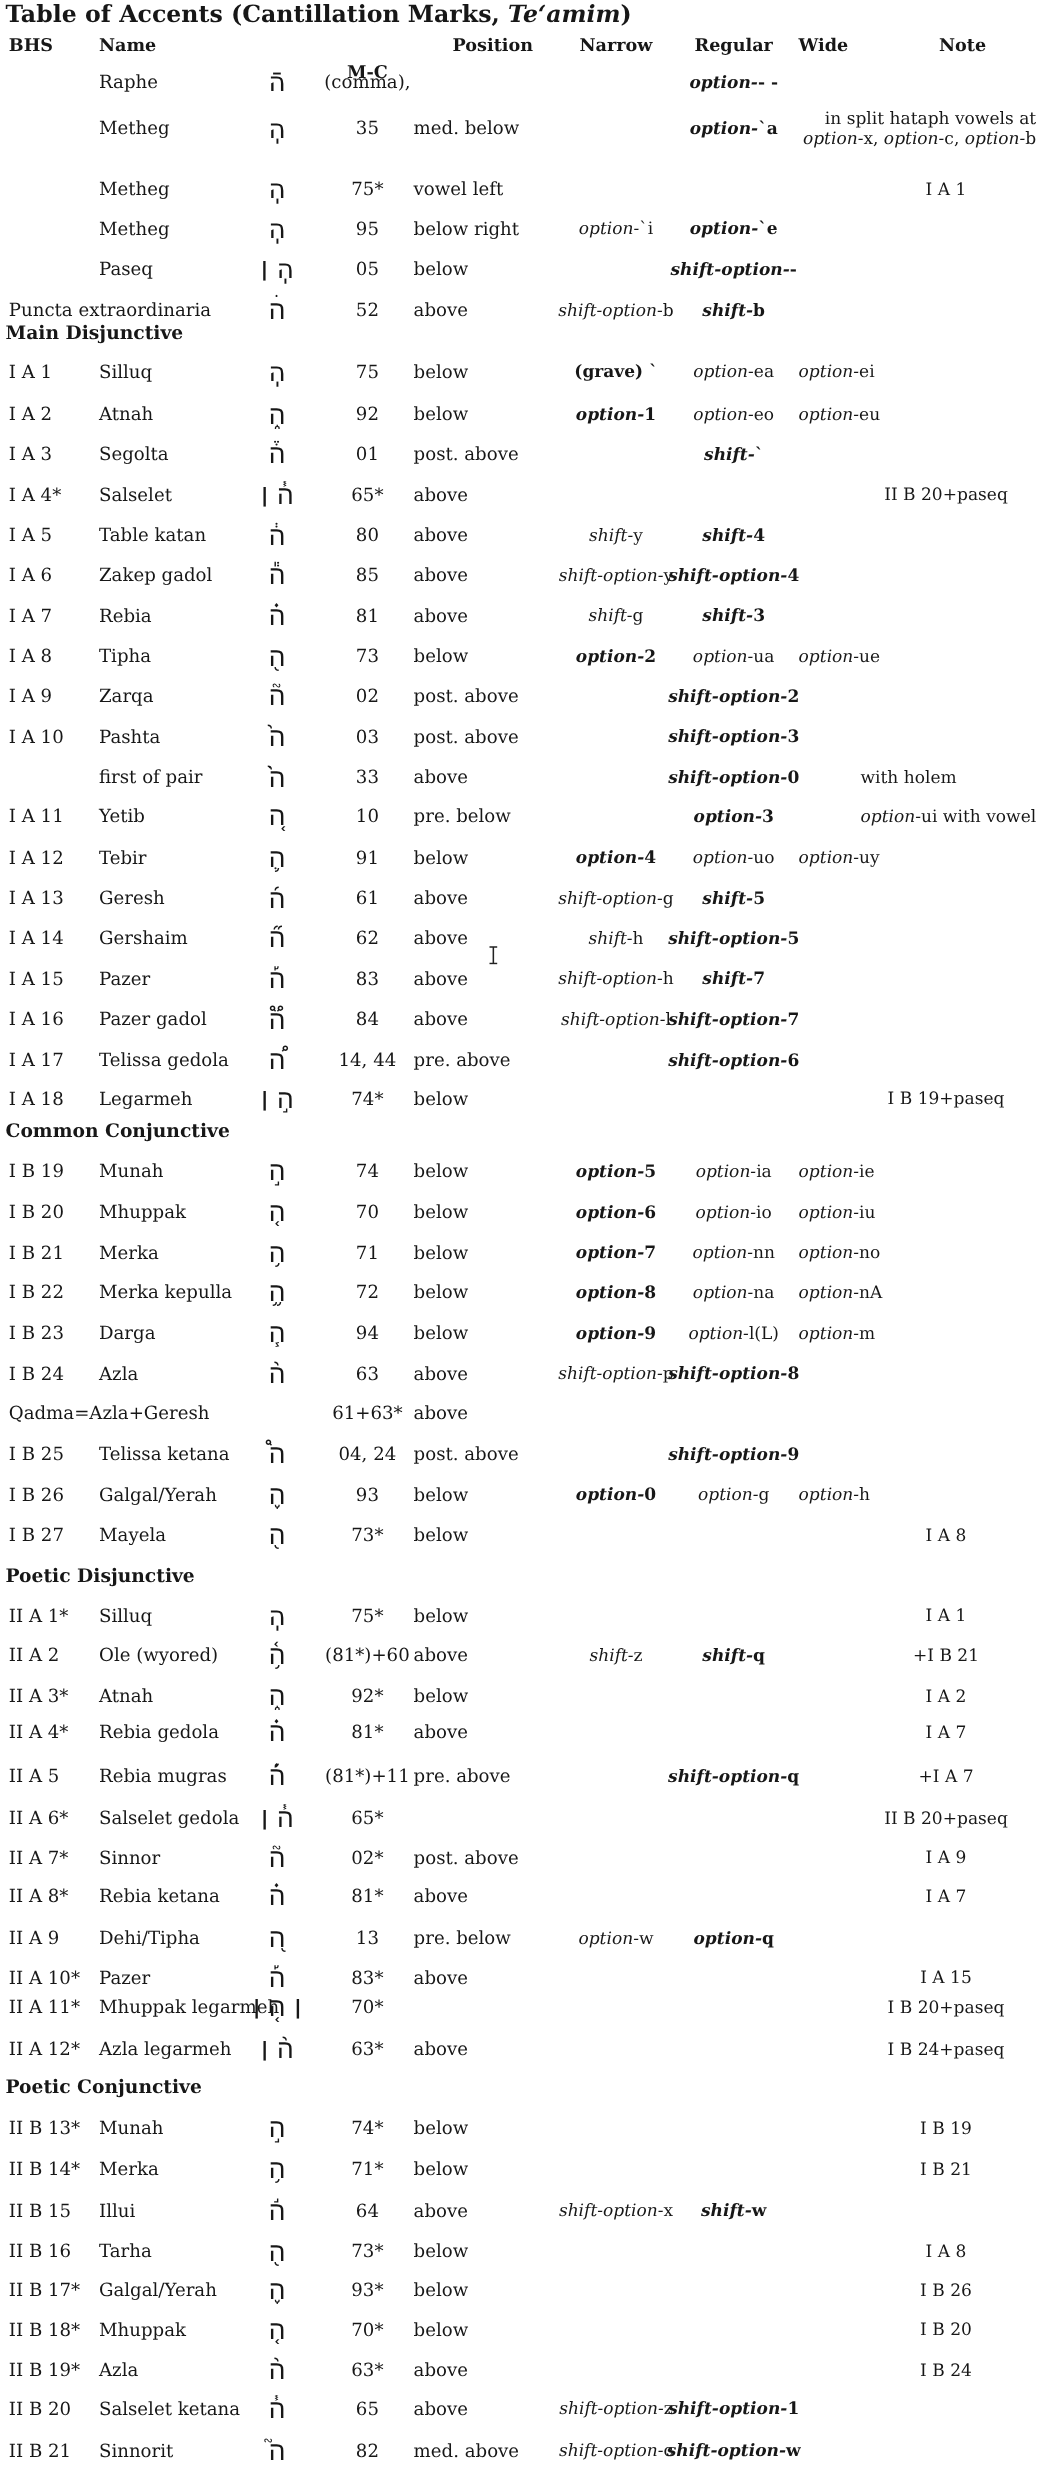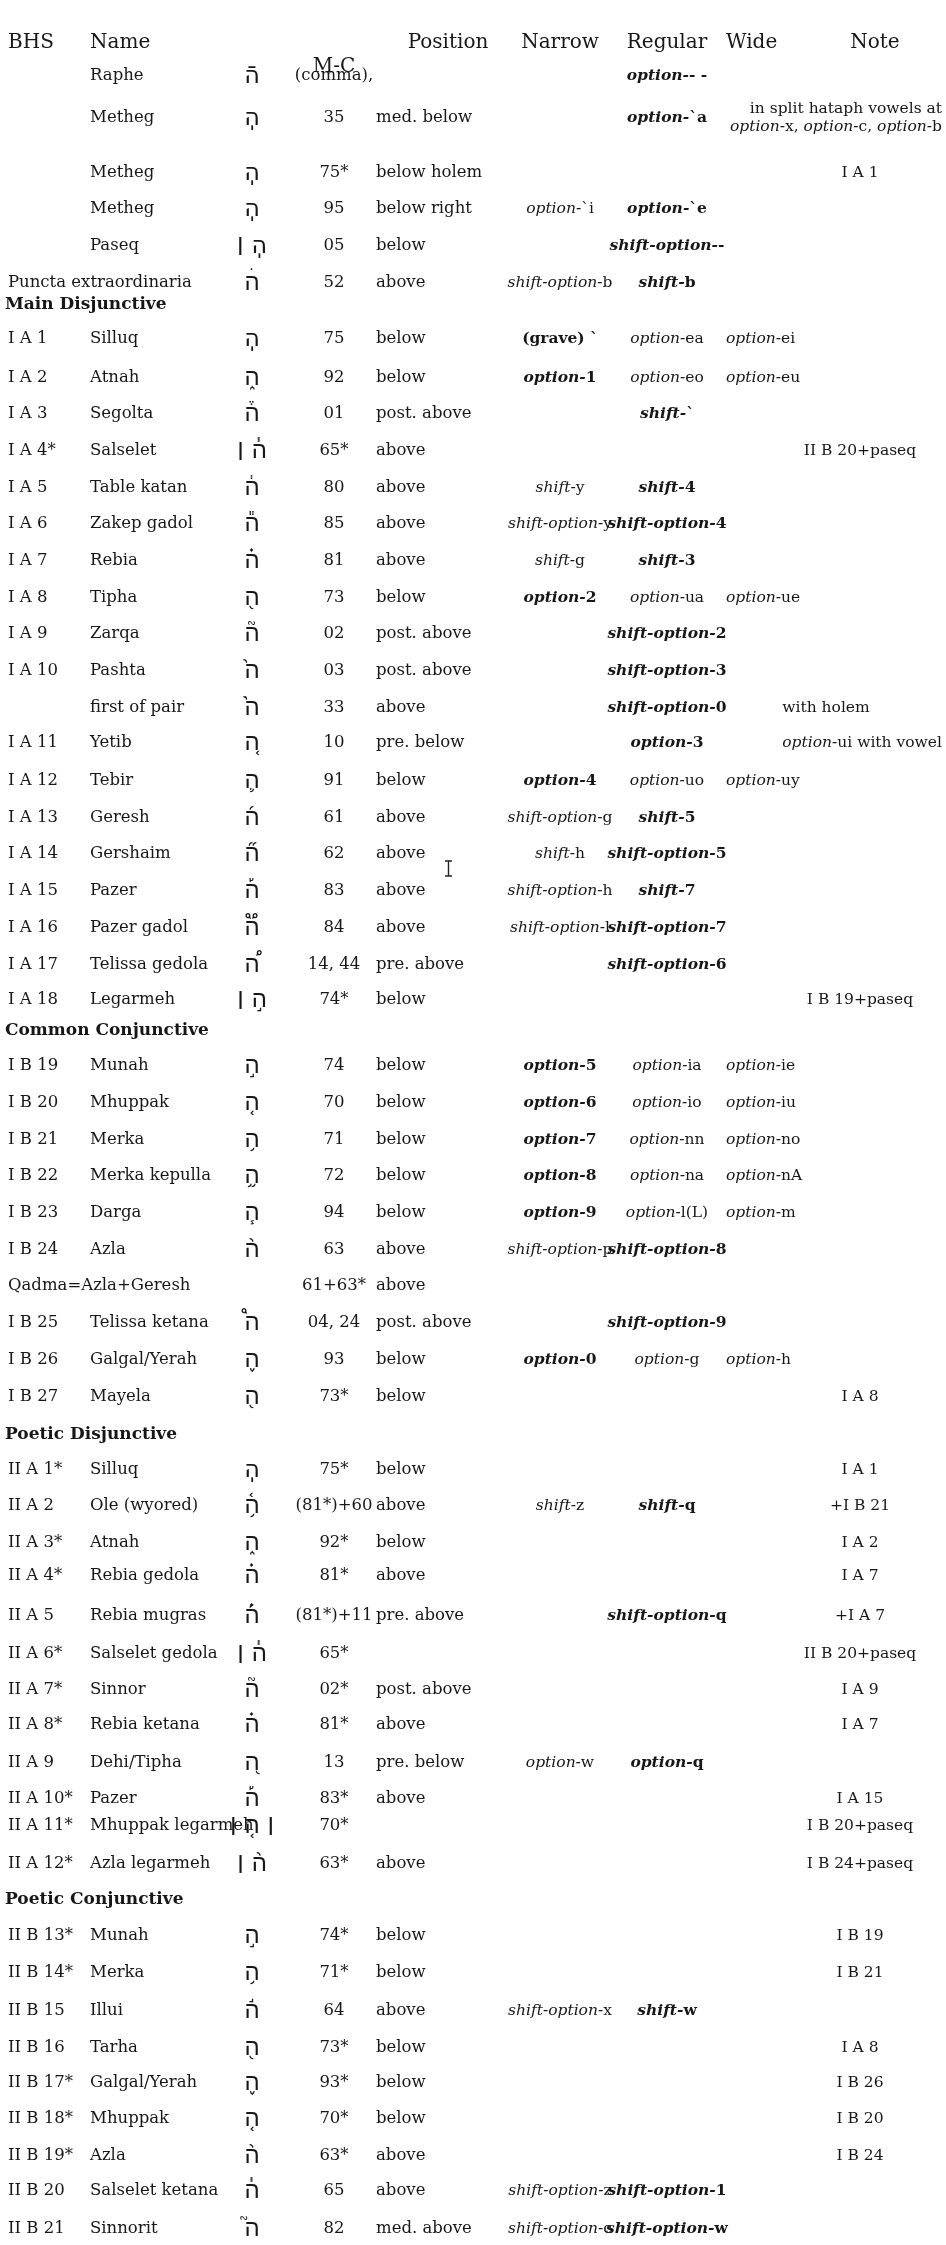--- a/index.html
+++ b/index.html
@@ -18,40 +18,41 @@
            font-family:"DejaVu Sans",sans-serif;font-size:24px;line-height:1;}
   .c-mc{left:283px;width:102px;text-align:center;}
   .c-pos{left:376px;width:144px;text-align:left;}
   .c-narrow{left:500px;width:120px;text-align:center;font-size:15.5px;}
   .c-reg{left:604px;width:126px;text-align:center;font-size:15.5px;}
   .c-wide{left:726px;width:110px;font-size:15.5px;}
   .c-note{left:775px;width:170px;text-align:center;font-size:15.5px;}
   .c-note.spanr{left:690px;width:252px;text-align:right;padding-right:2px;}
   .c-note.spanc{left:700px;width:252px;text-align:center;}
   
-  .hdr .cell{font-weight:normal;font-size:20px;}
+  .hdr .cell{font-weight:bold;font-size:16px;}
   .h0{left:8px;width:85px;text-align:left;}
   .h1{left:90px;width:130px;text-align:left;}
   .h2{left:283px;width:102px;text-align:center;margin-top:24px;}
   .h3{left:376px;width:144px;text-align:center;}
   .h4{left:500px;width:120px;text-align:center;}
   .h5{left:604px;width:126px;text-align:center;}
   .h6{left:726px;width:110px;text-align:left;}
   .h7{left:810px;width:130px;text-align:center;}
   
   .section .cell{left:5px;width:420px;text-align:left;font-weight:bold;font-size:17px;}
   .cell i{font-style:italic;}
   .cell b{font-weight:bold;}
   
   #ibeam{position:absolute;left:443px;top:860px;width:11px;height:17px;}
 </style>
 </head>
 <body>
 
 <div id="page">
+  <div id="title"><span>Table of Accents (Cantillation Marks, </span><i>Te‘amim</i><span>)</span></div>
   <div class="row hdr" id="header-row" style="top:42px">
       <span class="cell h0">BHS</span>
       <span class="cell h1">Name</span>
       <span class="cell h2">M-C</span>
       <span class="cell h3">Position</span>
       <span class="cell h4">Narrow</span>
       <span class="cell h5">Regular</span>
       <span class="cell h6">Wide</span>
       <span class="cell h7">Note</span>
     </div>
@@ -67,21 +68,21 @@
         <span class="cell c-glyph">הֽ</span>
         <span class="cell c-mc">35</span>
         <span class="cell c-pos">med. below</span>
         <span class="cell c-reg"><b><i>option-</i>`a</b></span>
         <span class="cell c-note spanr">in split hataph vowels at<br><i>option-</i>x, <i>option-</i>c, <i>option-</i>b</span>
       </div>
       <div class="row" style="top: 172px;">
         <span class="cell c-name">Metheg</span>
         <span class="cell c-glyph">הֽ</span>
         <span class="cell c-mc">75*</span>
-        <span class="cell c-pos">below holem</span>
+        <span class="cell c-pos">vowel left</span>
         <span class="cell c-note">I A 1</span>
       </div>
       <div class="row" style="top: 208px;">
         <span class="cell c-name">Metheg</span>
         <span class="cell c-glyph">הֽ</span>
         <span class="cell c-mc">95</span>
         <span class="cell c-pos">below right</span>
         <span class="cell c-narrow"><i>option-</i>`i</span>
         <span class="cell c-reg"><b><i>option-</i>`e</b></span>
       </div>

